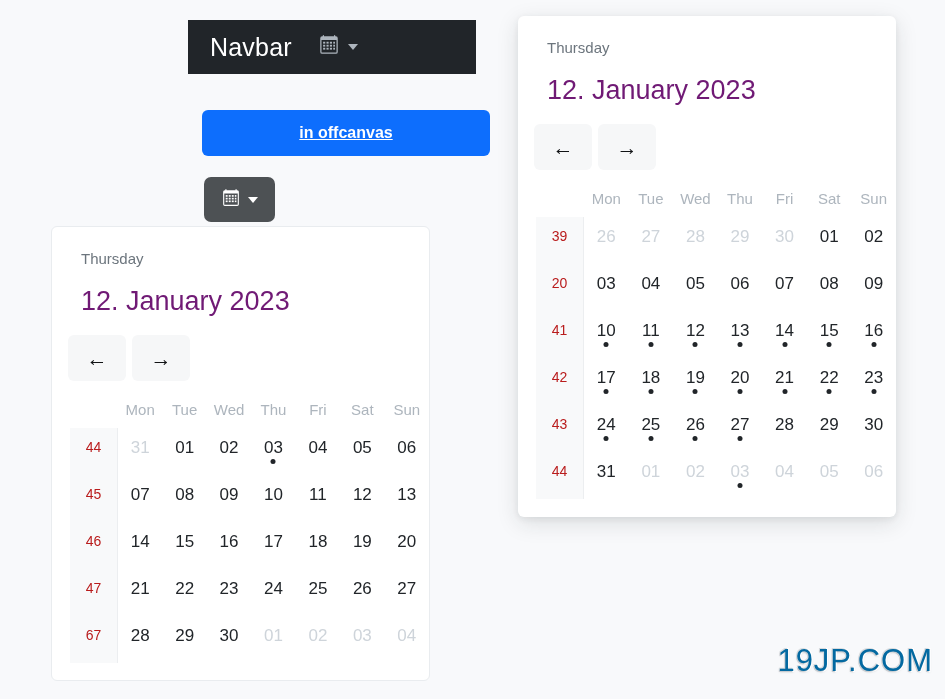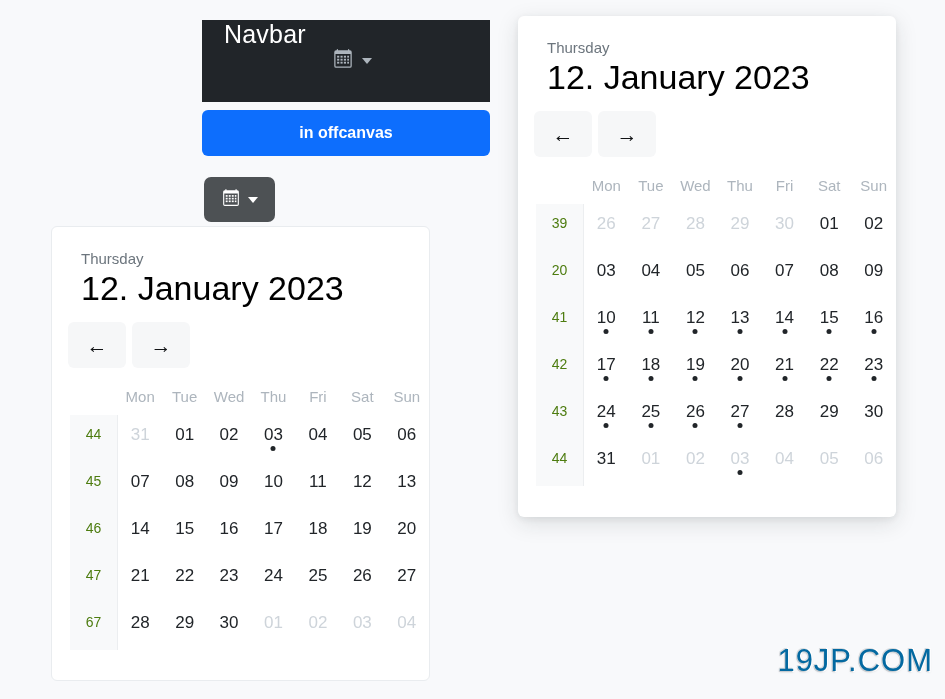--- a/index.html
+++ b/index.html
@@ -10,24 +10,25 @@
     background: #f8f9fb;
     font-family: "Liberation Sans", sans-serif;
     position: relative;
     overflow: hidden;
     -webkit-font-smoothing: antialiased;
   }
 
   
   .navbar {
     position: absolute;
-    left: 202px; top: 20px;
-    width: 288px; height: 82px;
+    left: 188px; top: 20px;
+    width: 288px; height: 54px;
     background: #212529;
     display: flex;
+    align-items: center;
     padding: 0 22px;
   }
   .navbar-brand {
     color: #ffffff;
     font-size: 25px;
     letter-spacing: 0.2px;
     white-space: nowrap;
   }
   .navbar-toggle {
     display: flex;
@@ -50,20 +51,21 @@
     left: 202px; top: 110px;
     width: 288px; height: 46px;
     background: #0d6efd;
     border: none;
     border-radius: 6px;
     color: #ffffff;
     font-size: 16px;
     font-weight: bold;
     font-family: "Liberation Sans", sans-serif;
     cursor: pointer;
+    text-decoration: underline;
   }
 
   
   .btn-secondary {
     position: absolute;
     left: 204px; top: 177px;
     width: 71px; height: 45px;
     background: #4d5154;
     border: none;
     border-radius: 7px;
@@ -97,24 +99,24 @@
     width: 378px; height: 501px;
   }
 
   .cal-title-block { padding: 22px 20px 8px 29px; }
   .cal-weekday {
     color: #6c757d;
     font-size: 15px;
     line-height: 20px;
   }
   .cal-date {
-    color: #000000;
-    font-size: 34px;
+    color: #701a75;
+    font-size: 27px;
     line-height: 36px;
-    margin-top: 1px;
+    margin-top: 14px;
     white-space: nowrap;
   }
 
   .cal-nav {
     display: flex;
     align-items: stretch;
     gap: 6px;
     padding: 8px 16px 14px 16px;
   }
   .cal-nav-btn {
@@ -158,21 +160,21 @@
   .dow {
     text-align: center;
     color: #adb5bd;
     font-size: 15px;
     padding: 6px 0 10px 0;
   }
   .wk-cell {
     background: #f8f9fa;
     border-right: 1px solid #eceef0;
     text-align: right;
-    color: #4d7c0f;
+    color: #b91c1c;
     font-size: 14px;
     display: flex;
     align-items: flex-start;
     justify-content: center;
     padding-top: 11px;
   }
   .day-cell {
     height: 47px;
     text-align: center;
     color: #212529;

